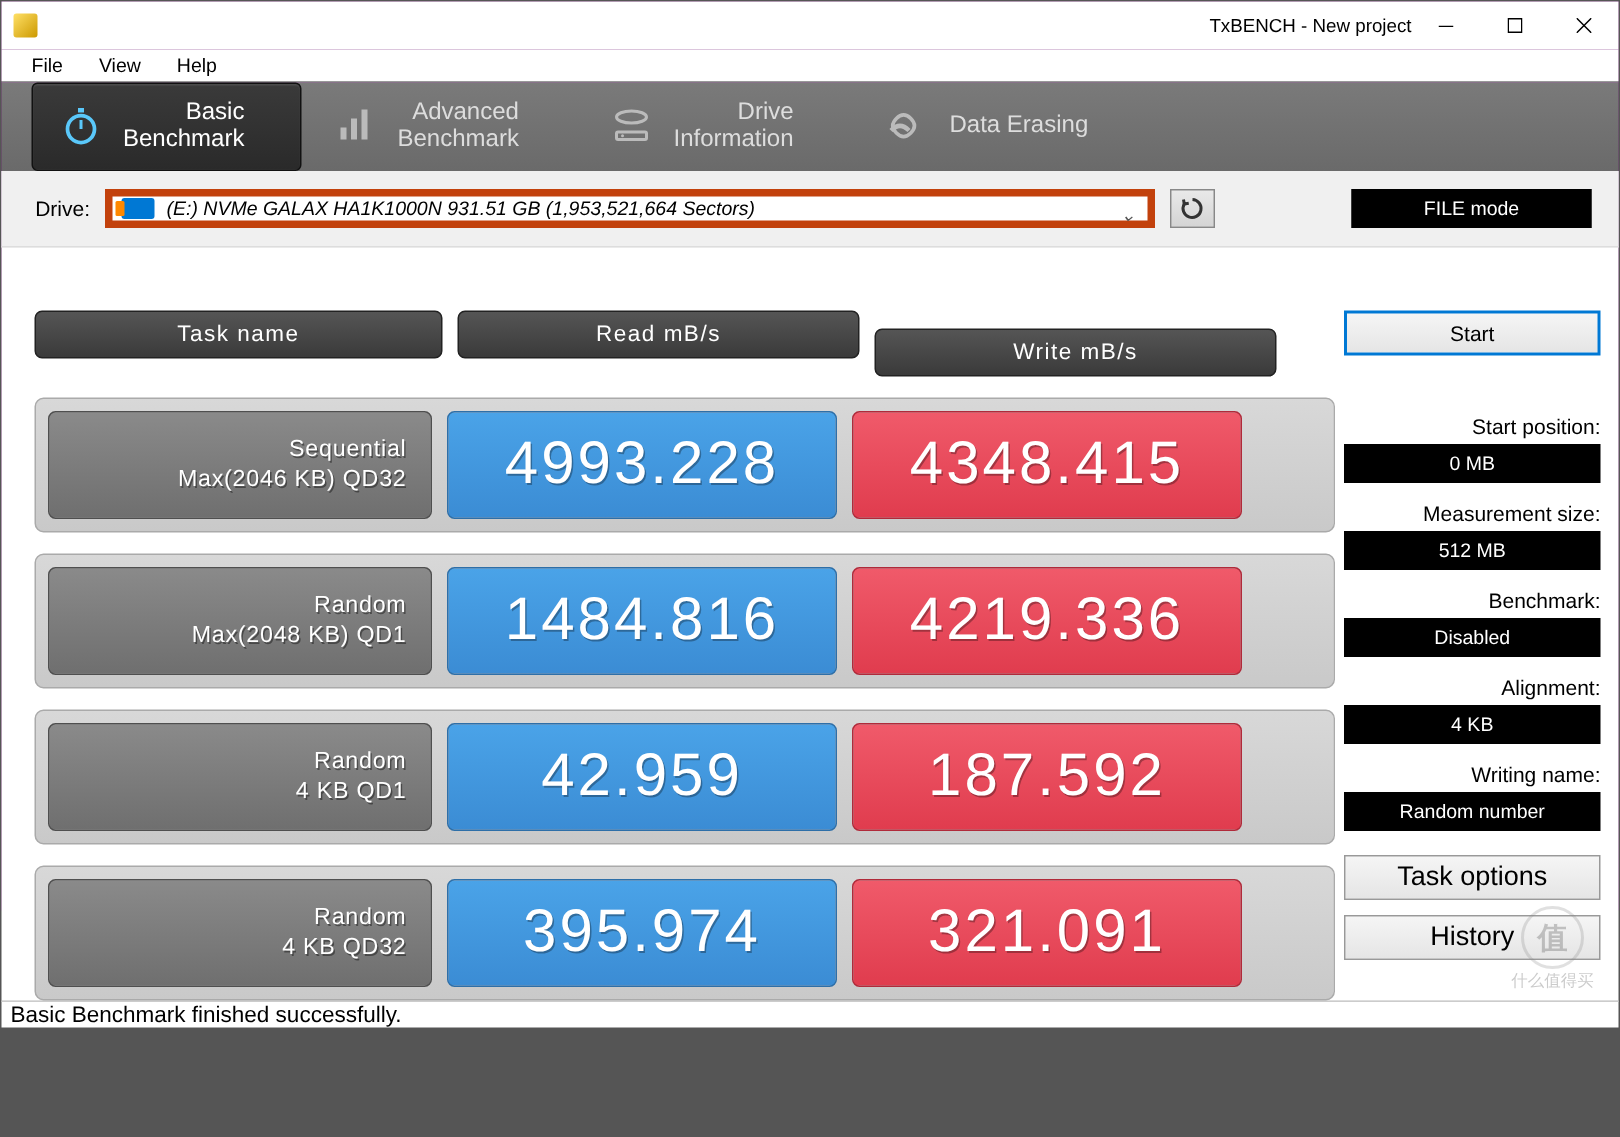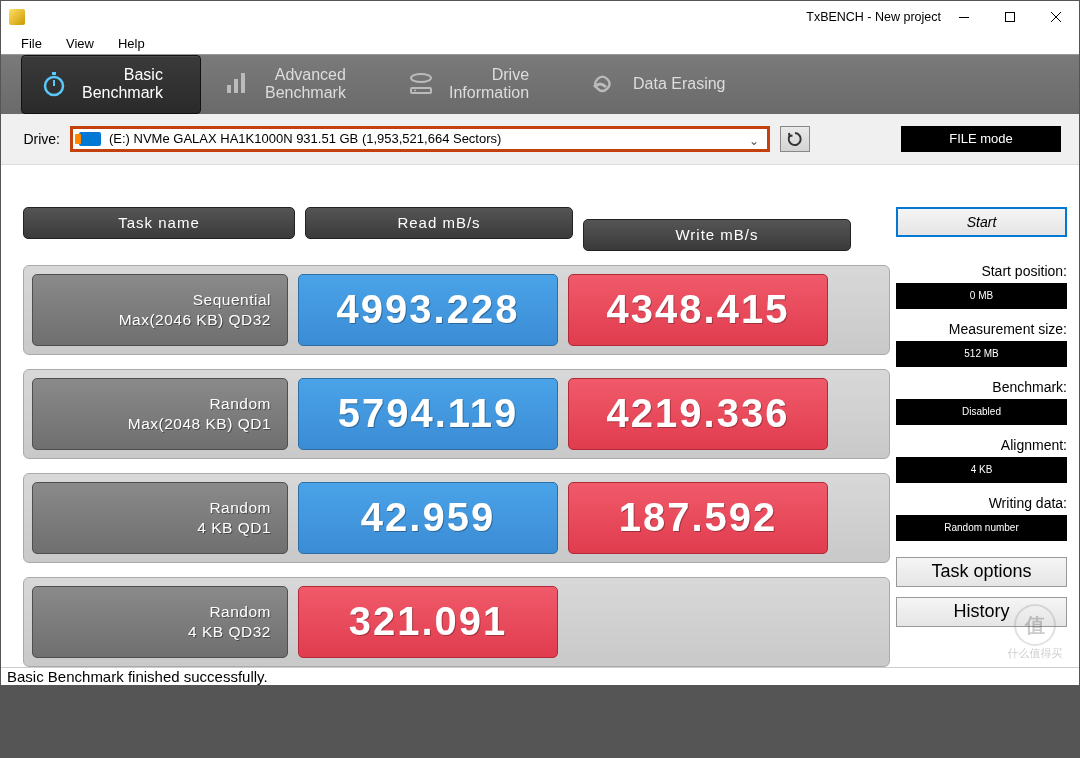--- a/index.html
+++ b/index.html
@@ -23,50 +23,50 @@
 .tab.active { background: linear-gradient(#3a3a3a,#2a2a2a); color: #fff; border: 1px solid #111; box-shadow: inset 0 1px 1px rgba(255,255,255,0.1); }
 .tab .tab-icon { width: 28px; height: 28px; display: flex; align-items: center; justify-content: center; }
 .tab .tab-text { display: flex; flex-direction: column; font-size: 16px; line-height: 1.15; }
 
 
 .body-area { flex: 1; background: #fff; display: flex; flex-direction: column; position: relative; gap: 20px; }
 
 
 .drive-row { display: flex; align-items: center; padding: 12px 18px 12px 14px; gap: 10px; background: #f0f0f0; border-bottom: 1px solid #ddd; }
 .drive-row .drive-label { font-size: 14px; color: #000; width: 45px; }
-.drive-select { flex: 0 0 700px; height: 26px; border: 3px solid #c2410c; background: #fff; display: flex; align-items: center; padding: 0 24px 0 6px; font-size: 13px; position: relative; }
+.drive-select { flex: 0 0 700px; height: 26px; border: 5px solid #c2410c; background: #fff; display: flex; align-items: center; padding: 0 24px 0 6px; font-size: 13px; position: relative; font-style: italic; }
 .drive-select .drop-arrow { position: absolute; right: 4px; top: 3px; width: 18px; height: 18px; display: flex; align-items: center; justify-content: center; color: #555; font-size: 12px; }
 .drive-select .disk-icon { width: 22px; height: 14px; margin-right: 8px; display: inline-block; background: #0078d4; position: relative; border-radius: 2px; }
 .drive-select .disk-icon::after { content: ""; position: absolute; left: -4px; top: 2px; width: 6px; height: 10px; background: #ff8800; border-radius: 1px; }
 .refresh-btn { width: 30px; height: 26px; background: linear-gradient(#e9e9e9,#d4d4d4); border: 1px solid #888; display: flex; align-items: center; justify-content: center; font-size: 15px; cursor: pointer; }
 .file-mode-btn { width: 160px; height: 26px; background: #000; color: #fff; border: 1px solid #000; display: flex; align-items: center; justify-content: center; font-size: 13px; cursor: pointer; margin-left: auto; }
 
 
 .content { flex: 1; display: flex; padding: 22px 8px 0 22px; gap: 6px; }
 .results { flex: 1; display: flex; flex-direction: column; gap: 14px; }
 
 
 .header-row { display: flex; gap: 10px; }
 .header-row .hcell { height: 32px; background: linear-gradient(#555,#3a3a3a); color: #fff; display: flex; align-items: center; justify-content: center; font-size: 15px; border-radius: 5px; border: 1px solid #222; font-family: "MS PGothic","Arial",sans-serif; letter-spacing: 1px; }
 .hcell.task { width: 272px; }
 .hcell.read { width: 268px; }
 .hcell.write { width: 268px; margin-top: 12px; }
 
 
 .row-wrap { background: linear-gradient(#d8d8d8,#c9c9c9); border: 1px solid #aaa; border-radius: 6px; padding: 8px; display: flex; gap: 10px; }
 .task-cell { width: 256px; height: 72px; background: linear-gradient(#8a8a8a,#6f6f6f); border: 1px solid #4f4f4f; border-radius: 5px; color: #fff; padding: 14px 16px; display: flex; flex-direction: column; justify-content: center; font-size: 15.5px; line-height: 1.25; font-family: "MS PGothic","Arial",sans-serif; letter-spacing: 0.5px; text-shadow: 1px 1px 0 rgba(0,0,0,0.4); }
-.val-cell { width: 260px; height: 72px; border-radius: 5px; display: flex; align-items: center; justify-content: center; font-size: 40px; font-weight: bold; color: #fff; font-family: "MS PGothic","Arial Black",sans-serif; letter-spacing: 2px; text-shadow: 1px 1px 0 rgba(0,0,0,0.3); }
+.val-cell { width: 260px; height: 72px; border-radius: 5px; display: flex; align-items: center; justify-content: center; font-size: 40px; font-weight: normal; color: #fff; font-family: "MS PGothic","Arial Black",sans-serif; letter-spacing: 2px; text-shadow: 1px 1px 0 rgba(0,0,0,0.3); }
 .val-cell.read { background: linear-gradient(#4aa3e8,#3b8cd4); border: 1px solid #2e6fa8; }
 .val-cell.write { background: linear-gradient(#f05a6a,#e03c4e); border: 1px solid #b02a3a; }
 
 
 .sidebar { width: 175px; display: flex; flex-direction: column; font-size: 14px; gap: 4px; padding-right: 4px; }
-.start-btn { height: 30px; background: linear-gradient(#f5f5f5,#e5e5e5); border: 2px solid #0078d4; display: flex; align-items: center; justify-content: center; cursor: pointer; margin-bottom: 14px; font-size: 14px; font-style: italic; }
+.start-btn { height: 30px; background: linear-gradient(#f5f5f5,#e5e5e5); border: 2px solid #0078d4; display: flex; align-items: center; justify-content: center; cursor: pointer; margin-bottom: 27px; font-size: 14px; }
 .side-label { font-size: 14px; color: #000; margin-top: 8px; }
-.side-val { height: 26px; background: #000; color: #fff; display: flex; align-items: center; justify-content: center; font-size: 10px; cursor: pointer; }
+.side-val { height: 26px; background: #000; color: #fff; display: flex; align-items: center; justify-content: center; font-size: 13px; cursor: pointer; }
 .side-btn { height: 30px; background: linear-gradient(#f5f5f5,#e5e5e5); border: 1px solid #999; display: flex; align-items: center; justify-content: center; cursor: pointer; font-size: 18px; margin-top: 12px; }
 
 
 .statusbar { height: 26px; background: #fff; border-top: 1px solid #ccc; display: flex; align-items: center; padding-left: 6px; font-size: 15px; color: #000; }
 
 
 .watermark { position: absolute; right: 4px; bottom: 4px; width: 80px; height: 60px; opacity: 0.25; display: flex; flex-direction: column; align-items: center; justify-content: center; font-size: 11px; color: #333; pointer-events: none; }
 .watermark .circ { width: 42px; height: 42px; border: 2px solid #888; border-radius: 50%; display: flex; align-items: center; justify-content: center; font-size: 20px; font-weight: bold; }
 
 
@@ -189,58 +189,59 @@
           </div>
           <div class="val-cell read">4993.228</div>
           <div class="val-cell write">4348.415</div>
         </div>
 
         <div class="row-wrap">
           <div class="task-cell">
             <span>Random</span>
             <span>Max(2048 KB) QD1</span>
           </div>
-          <div class="val-cell read">5794.119</div>
+          <div class="val-cell read">1484.816</div>
           <div class="val-cell write">4219.336</div>
         </div>
 
         <div class="row-wrap">
           <div class="task-cell">
             <span>Random</span>
             <span>4 KB QD1</span>
           </div>
           <div class="val-cell read">42.959</div>
           <div class="val-cell write">187.592</div>
         </div>
 
         <div class="row-wrap">
           <div class="task-cell">
             <span>Random</span>
             <span>4 KB QD32</span>
           </div>
+          <div class="val-cell read">395.974</div>
           <div class="val-cell write">321.091</div>
         </div>
       </div>
 
       <div class="sidebar">
         <div class="start-btn">Start</div>
 
         <div class="side-label">Start position:</div>
         <div class="side-val">0 MB</div>
 
         <div class="side-label">Measurement size:</div>
         <div class="side-val">512 MB</div>
 
         <div class="side-label">Benchmark:</div>
         <div class="side-val">Disabled</div>
 
         <div class="side-label">Alignment:</div>
         <div class="side-val">4 KB</div>
 
-        <div class="side-label">Writing data:</div>
+        <div class="side-label">Writing name:</div>
         <div class="side-val">Random number</div>
 
         <div class="side-btn">Task options</div>
         <div class="side-btn" style="margin-top:6px">History</div>
       </div>
     </div>
 
     <div class="watermark">
       <div class="circ">值</div>
       <div>什么值得买</div>

